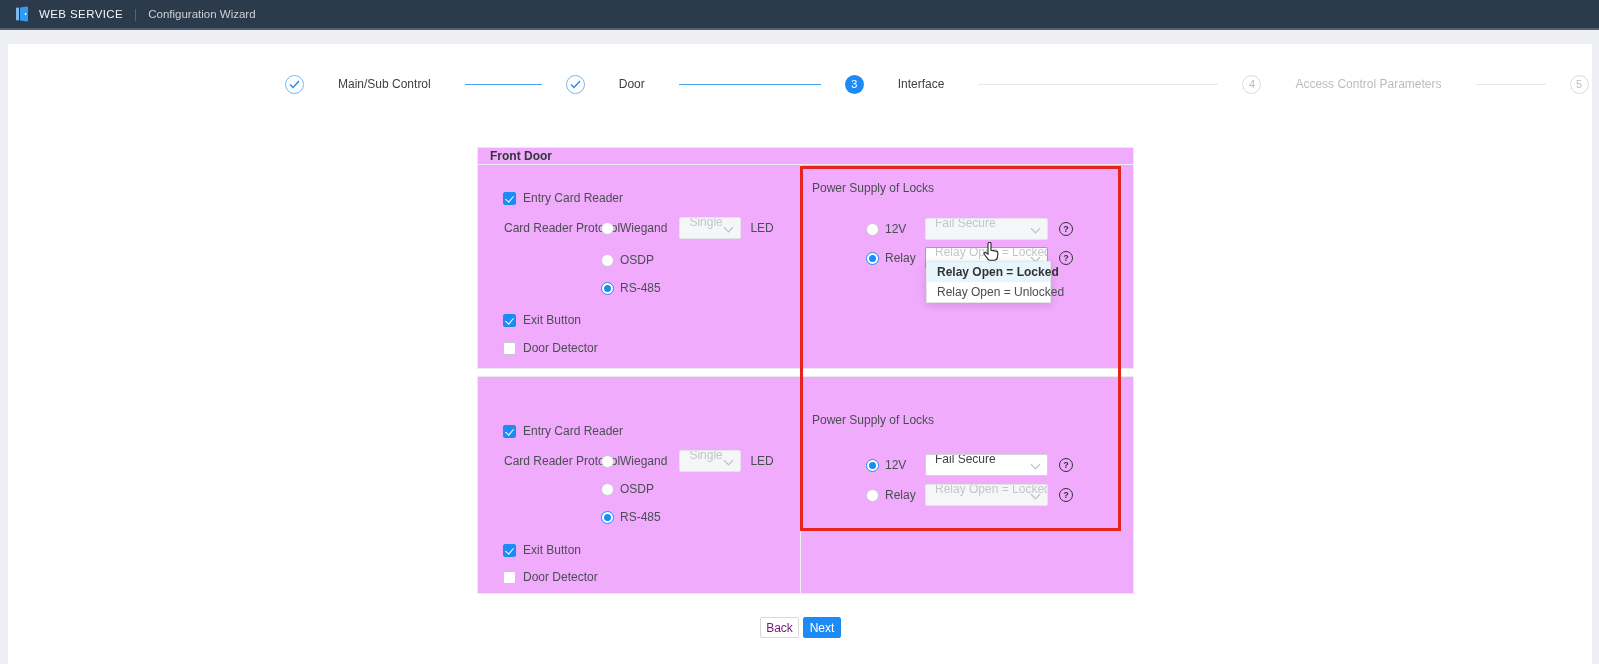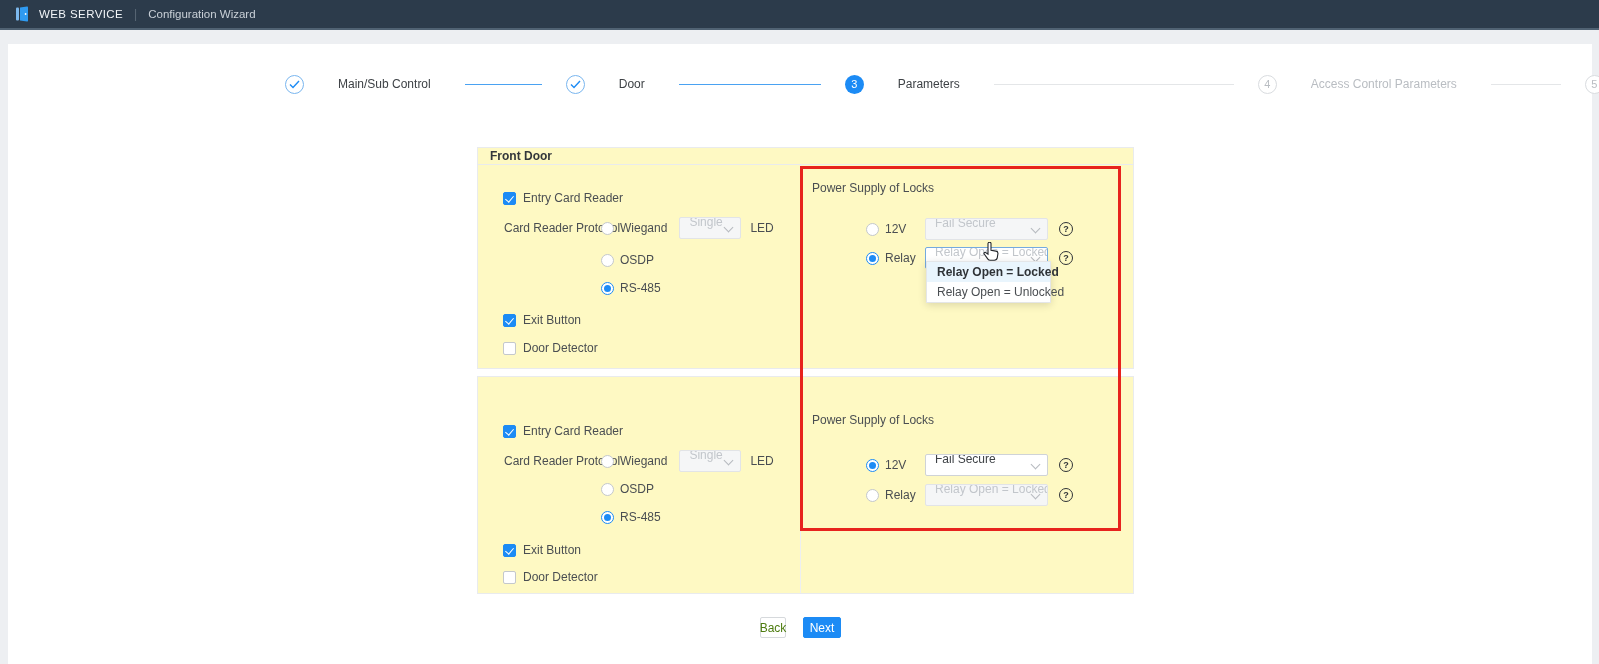--- a/index.html
+++ b/index.html
@@ -25,21 +25,21 @@
   .step-circle.done    { border:1px solid #79b6ef; background:#fff; }
   .step-circle.active  { background:#1c8bf5; color:#fff; }
   .step-circle.pending { border:1px solid #d9dcdf; color:#b9bdc2; background:#fff; }
   .step-label { margin:0 10px; font-size:12px; color:#3e4246; white-space:nowrap; }
   .step-label.pending { color:#b9bdc2; }
   .step-line { height:1px; flex:none; }
   .step-line.blue { background:#4aa2f2; }
   .step-line.gray { background:#e4e6e8; }
 
   
-  .panel { position:absolute; left:477px; width:657px; background:#fef9c3; border:1px solid #e9ebed; }
+  .panel { position:absolute; left:477px; width:657px; background:#f0abfc; border:1px solid #e9ebed; }
   .panel-header { height:17px; line-height:16px; padding-left:12px; font-size:12px; font-weight:bold;
                   color:#33373b; border-bottom:1px solid #e9ebed; }
   .panel-divider { position:absolute; left:322px; top:17px; bottom:0; width:1px; background:#edeff1; }
 
   .row { position:absolute; height:18px; display:flex; align-items:center; font-size:12px; color:#4a4e52;margin-top:8px; }
   .lbl { white-space:nowrap; }
 
   
   .checkbox { width:13px; height:13px; border-radius:2px; border:1px solid #c4c8cc; background:#fff;
               margin-right:7px; position:relative; flex:none; }
@@ -80,21 +80,21 @@
   .dd-option { height:20px; line-height:20px; padding-left:10px; font-size:12px; color:#4a4e52; white-space:nowrap; }
   .dd-option.highlight { background:#e9f5fd; color:#2f3337; font-weight:bold; }
 
   
   .red-box { position:absolute; left:800px; top:166px; width:321px; height:365px;
              border:3px solid #e7231d; z-index:5; pointer-events:none; }
 
   
   .btn { position:absolute; top:617px; height:21px; border-radius:2px; font-size:12px;
          display:flex; align-items:center; justify-content:center; cursor:pointer; }
-  .btn.back { left:760px; width:26px; background:#fff; border:1px solid #d6d9dc; color:#4d7c0f; }
+  .btn.back { left:760px; width:39px; background:#fff; border:1px solid #d6d9dc; color:#701a75; }
   .btn.next { left:803px; width:38px; background:#1c8bf5; border:1px solid #1c8bf5; color:#fff; }
 
   .cursor { position:absolute; left:983px; top:242px; z-index:10; pointer-events:none; }
 </style>
 </head>
 <body>
 
 <div class="topbar">
   <span class="logo">
     <svg width="16" height="16" viewBox="0 0 16 16">
@@ -121,21 +121,21 @@
 
   <span class="step-circle done">
     <svg width="11" height="9" viewBox="0 0 11 9">
         <polyline points="1,4.5 4,7.5 10,1" fill="none" stroke="#1c8bf5" stroke-width="1.4"></polyline>
       </svg>
   </span>
   <span class="step-label">Door</span>
   <span class="step-line blue" style="width:142px"></span>
 
   <span class="step-circle active">3</span>
-  <span class="step-label">Parameters</span>
+  <span class="step-label">Interface</span>
   <span class="step-line gray" style="width:240px"></span>
 
   <span class="step-circle pending">4</span>
   <span class="step-label pending">Access Control Parameters</span>
   <span class="step-line gray" style="width:70px"></span>
 
   <span class="step-circle pending">5</span>
   <span class="step-label pending">OK</span>
 </div>
 

